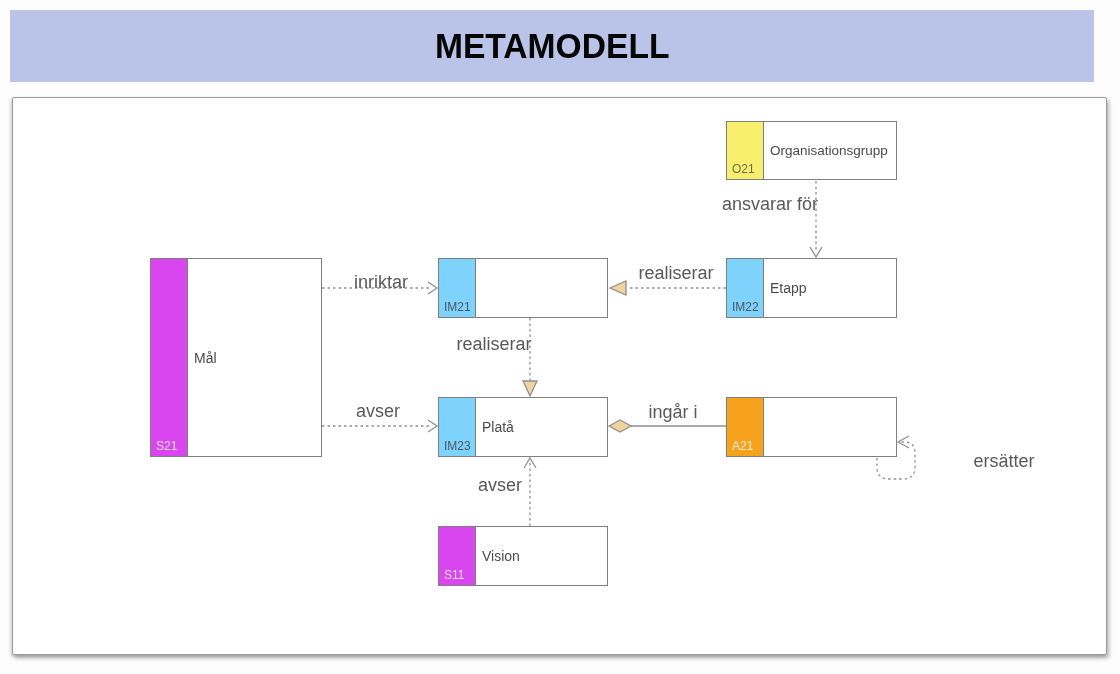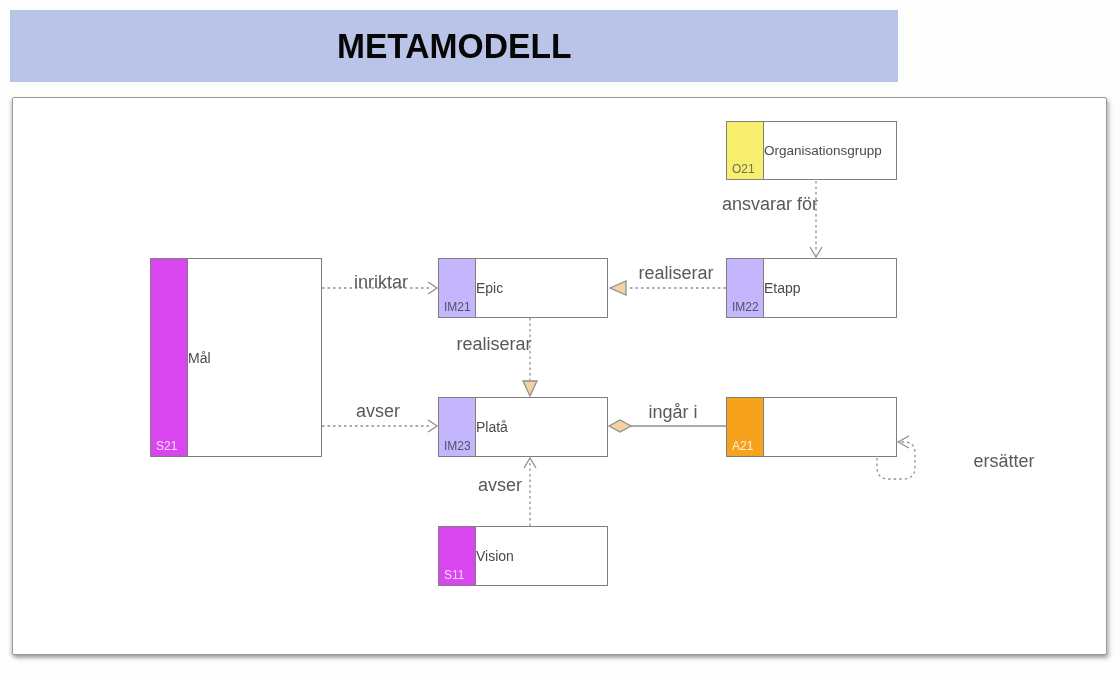--- a/index.html
+++ b/index.html
@@ -1,45 +1,45 @@
 <!DOCTYPE html>
 <html><head>
 <meta charset="utf-8">
 <style>
   * { margin: 0; padding: 0; box-sizing: border-box; }
   html, body { width: 1120px; height: 674px; background: #fdfdfd; overflow: hidden;
                font-family: "Liberation Sans", sans-serif; }
   .stage { position: relative; width: 1120px; height: 674px; }
 
   
-  .banner { position: absolute; left: 10px; top: 10px; width: 888px; height: 72px;
+  .banner { position: absolute; left: 10px; top: 10px; width: 1084px; height: 72px;
             background: #b9c4e8; display: flex; align-items: center; justify-content: center; }
   .banner h1 { font-size: 35px; font-weight: 700; color: #060606; letter-spacing: 0px;
                transform: scaleX(.96); }
 
   
   .panel { position: absolute; left: 12px; top: 97px; width: 1095px; height: 558px;
            background: #ffffff; border: 1px solid #9a9a9a; border-radius: 2px;
            box-shadow: 2px 3px 4px rgba(0,0,0,.30), -2px 2px 3px rgba(0,0,0,.12); }
 
   
   svg.wires { position: absolute; left: 0; top: 0; width: 1120px; height: 674px;
               pointer-events: none; }
 
   
   .entity { position: absolute; background: #fff; border: 1px solid #7f7f7f;
             display: flex; align-items: stretch; }
   .entity .tab { width: 37px; flex: 0 0 37px; position: relative;
                  border-right: 1px solid #7f7f7f; text-align: right; }
   .tab-id { position: absolute; left: 5px; bottom: 3px; font-size: 12px; }
   .entity .ebody { flex: 1 1 auto; display: flex; align-items: center; }
-  .ent-label { font-size: 14px; color: #4a4a4a; padding-left: 0; white-space: nowrap; }
+  .ent-label { font-size: 14px; color: #4a4a4a; padding-left: 6px; white-space: nowrap; }
 
   .tab.yellow   { background: #f8ef6f; }  .tab.yellow .tab-id   { color: #6f6f55; }
-  .tab.lavender { background: #c4b5fd; }  .tab.lavender .tab-id { color: #4e5564; }
+  .tab.lavender { background: #7dd3fc; }  .tab.lavender .tab-id { color: #4e5564; }
   .tab.blue     { background: #d946ef; }  .tab.blue .tab-id     { color: rgba(255,255,255,.82); }
   .tab.orange   { background: #f6a21c; }  .tab.orange .tab-id   { color: rgba(255,255,255,.85); }
 
   #ent-org    { left: 726px; top: 121px; width: 171px; height: 59px; }
   #ent-etapp  { left: 726px; top: 258px; width: 171px; height: 60px; }
   #ent-epic   { left: 438px; top: 258px; width: 170px; height: 60px; }
   #ent-mal    { left: 150px; top: 258px; width: 172px; height: 199px; }
   #ent-plata  { left: 438px; top: 397px; width: 170px; height: 60px; }
   #ent-app    { left: 726px; top: 397px; width: 171px; height: 60px; }
   #ent-vision { left: 438px; top: 526px; width: 170px; height: 60px; }
@@ -103,23 +103,20 @@
     </div>
     <div class="ebody">
       <span class="ent-label">Etapp</span>
     </div>
   </div>
 
   <div class="entity" id="ent-epic">
     <div class="tab lavender">
       <span class="tab-id">IM21</span>
     </div>
-    <div class="ebody">
-      <span class="ent-label">Epic</span>
-    </div>
   </div>
 
   <div class="entity" id="ent-mal">
     <div class="tab blue">
       <span class="tab-id">S21</span>
     </div>
     <div class="ebody">
       <span class="ent-label">Mål</span>
     </div>
   </div>

